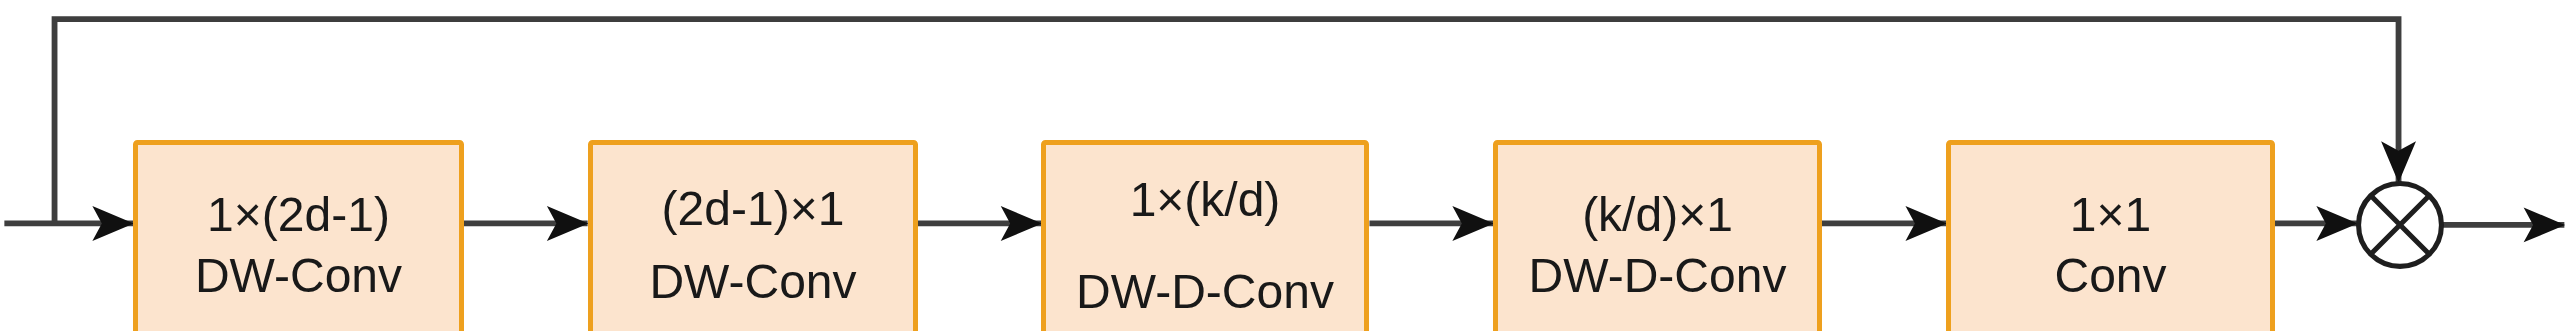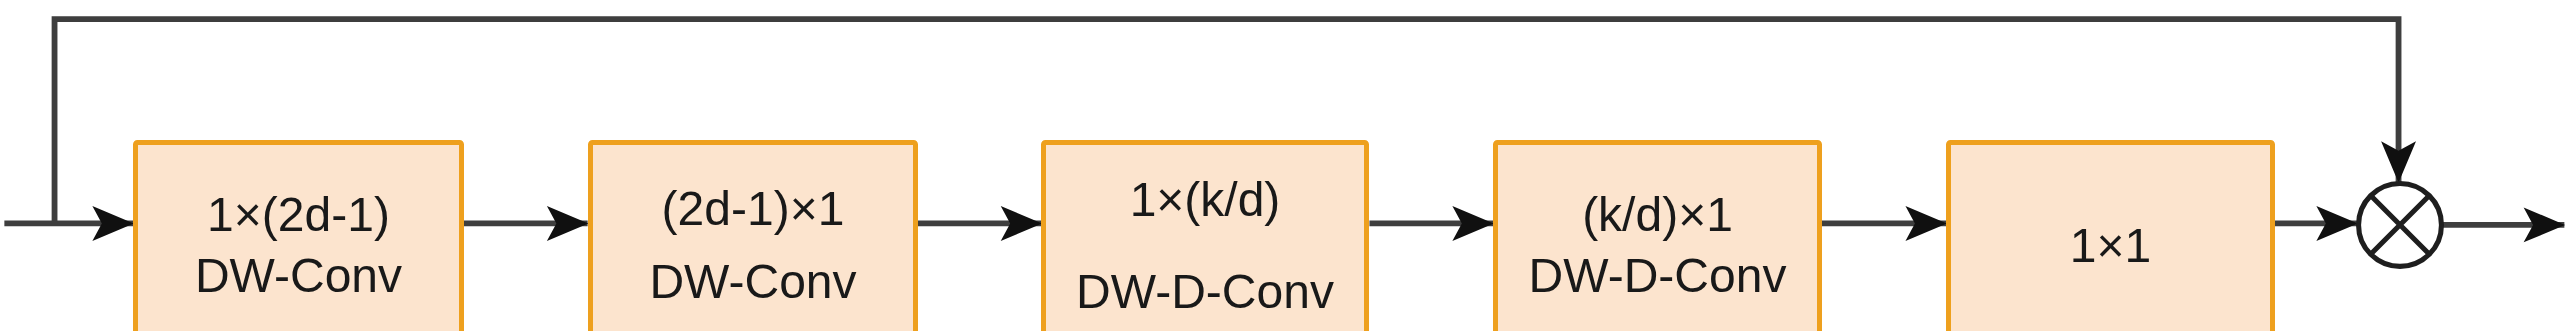--- a/index.html
+++ b/index.html
@@ -86,16 +86,17 @@
     <span>DW-D-Conv</span>
   </div>
 
   <div class="block">
     <span>(k/d)×1</span>
     <span>DW-D-Conv</span>
   </div>
 
   <div class="block">
     <span>1×1</span>
+    <span>Conv</span>
   </div>
 
 </div>
 
 
 </body></html>

